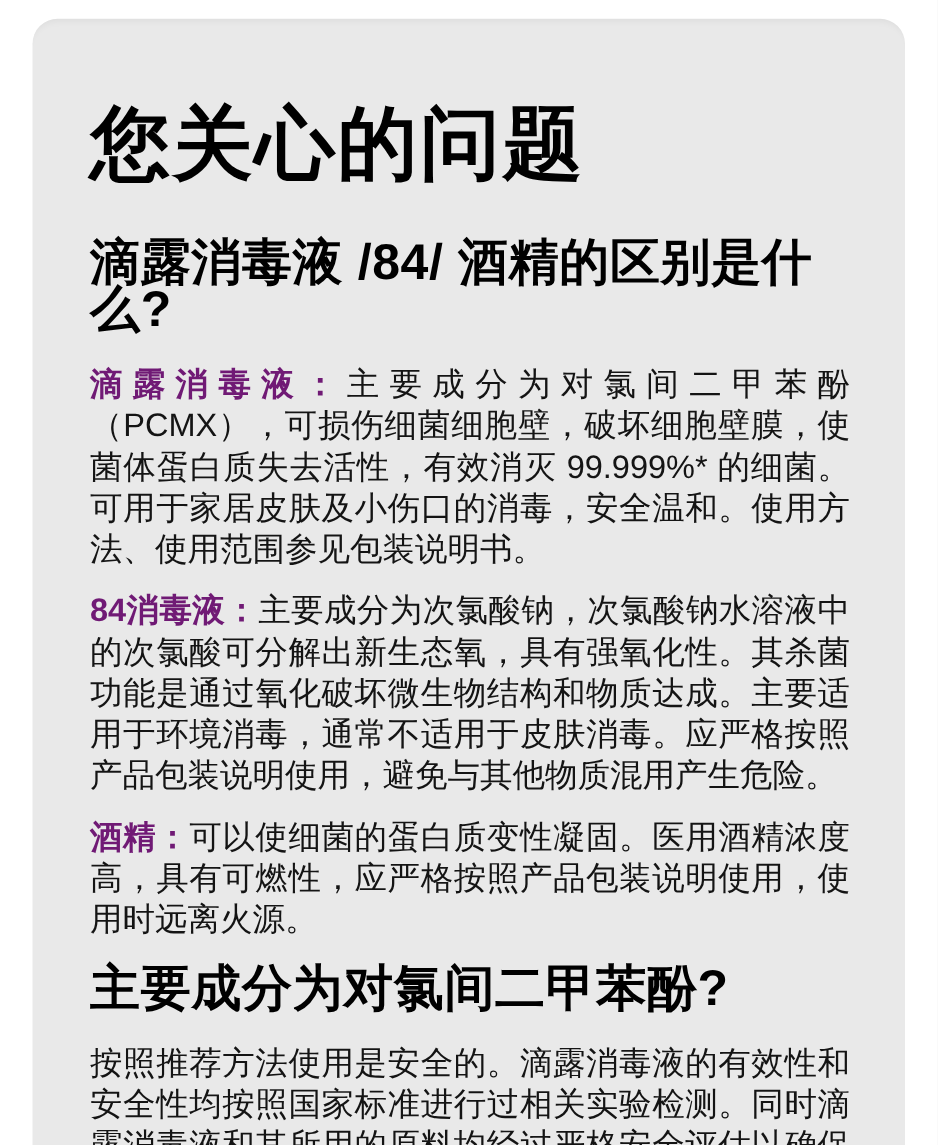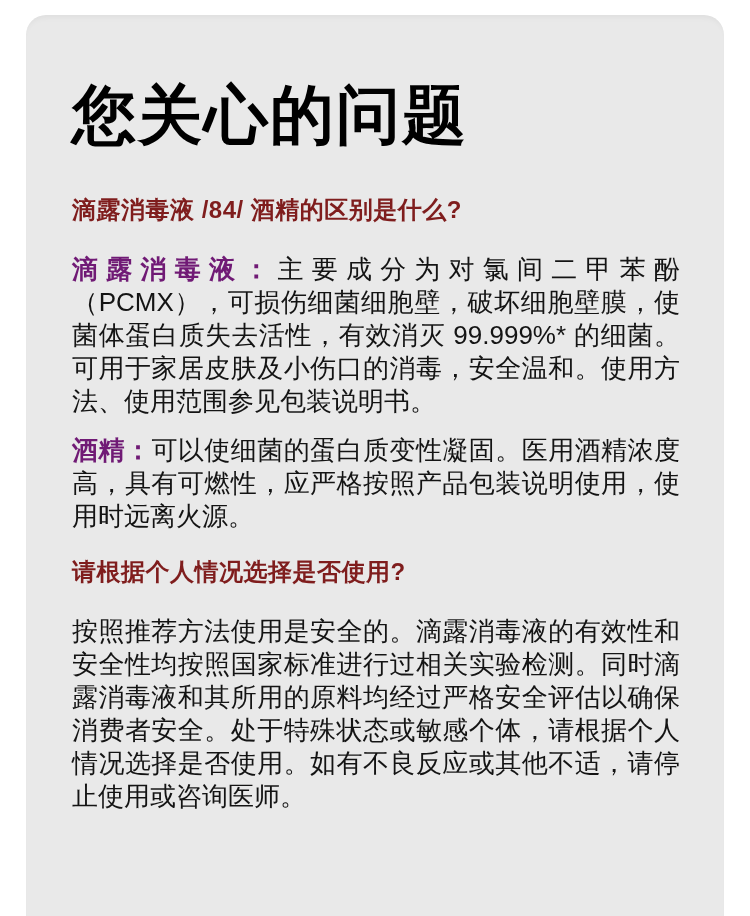--- a/index.html
+++ b/index.html
@@ -34,25 +34,25 @@
   .title {
     margin: 0 0 44px 0;
     font-size: 64px;
     line-height: 1;
     font-weight: 900;
     letter-spacing: 2px;
     color: #000000;
   }
   .question {
     margin: 0 0 24px 0;
-    font-size: 24px;
+    font-size: 40px;
     line-height: 38px;
     font-weight: 800;
     letter-spacing: 0.5px;
-    color: #7f1d1d;
+    color: #000000;
   }
   .answer {
     margin: 0 0 16px 0;
     font-size: 26px;
     line-height: 33px;
     color: #141414;
     text-align: justify;
   }
   .answer b {
     font-weight: 800;
@@ -68,24 +68,25 @@
 <div class="page">
   <div class="card">
 
     <h1 class="title">您关心的问题</h1>
 
     <section class="section-1">
       <h2 class="question">滴露消毒液 /84/ 酒精的区别是什么?</h2>
 
       <p class="answer"><b>滴露消毒液：</b><span>主要成分为对氯间二甲苯酚（PCMX），可损伤细菌细胞壁，破坏细胞壁膜，使菌体蛋白质失去活性，有效消灭 99.999%* 的细菌。可用于家居皮肤及小伤口的消毒，安全温和。使用方法、使用范围参见包装说明书。</span></p>
 
+      <p class="answer"><b>84消毒液：</b><span>主要成分为次氯酸钠，次氯酸钠水溶液中的次氯酸可分解出新生态氧，具有强氧化性。其杀菌功能是通过氧化破坏微生物结构和物质达成。主要适用于环境消毒，通常不适用于皮肤消毒。应严格按照产品包装说明使用，避免与其他物质混用产生危险。</span></p>
 
       <p class="answer"><b>酒精：</b><span>可以使细菌的蛋白质变性凝固。医用酒精浓度高，具有可燃性，应严格按照产品包装说明使用，使用时远离火源。</span></p>
     </section>
 
     <section class="section-2">
-      <h2 class="question">请根据个人情况选择是否使用?</h2>
+      <h2 class="question">主要成分为对氯间二甲苯酚?</h2>
 
       <p class="answer"><span>按照推荐方法使用是安全的。滴露消毒液的有效性和安全性均按照国家标准进行过相关实验检测。同时滴露消毒液和其所用的原料均经过严格安全评估以确保消费者安全。处于特殊状态或敏感个体，请根据个人情况选择是否使用。如有不良反应或其他不适，请停止使用或咨询医师。</span></p>
     </section>
 
   </div>
 </div>
 
 </body></html>

